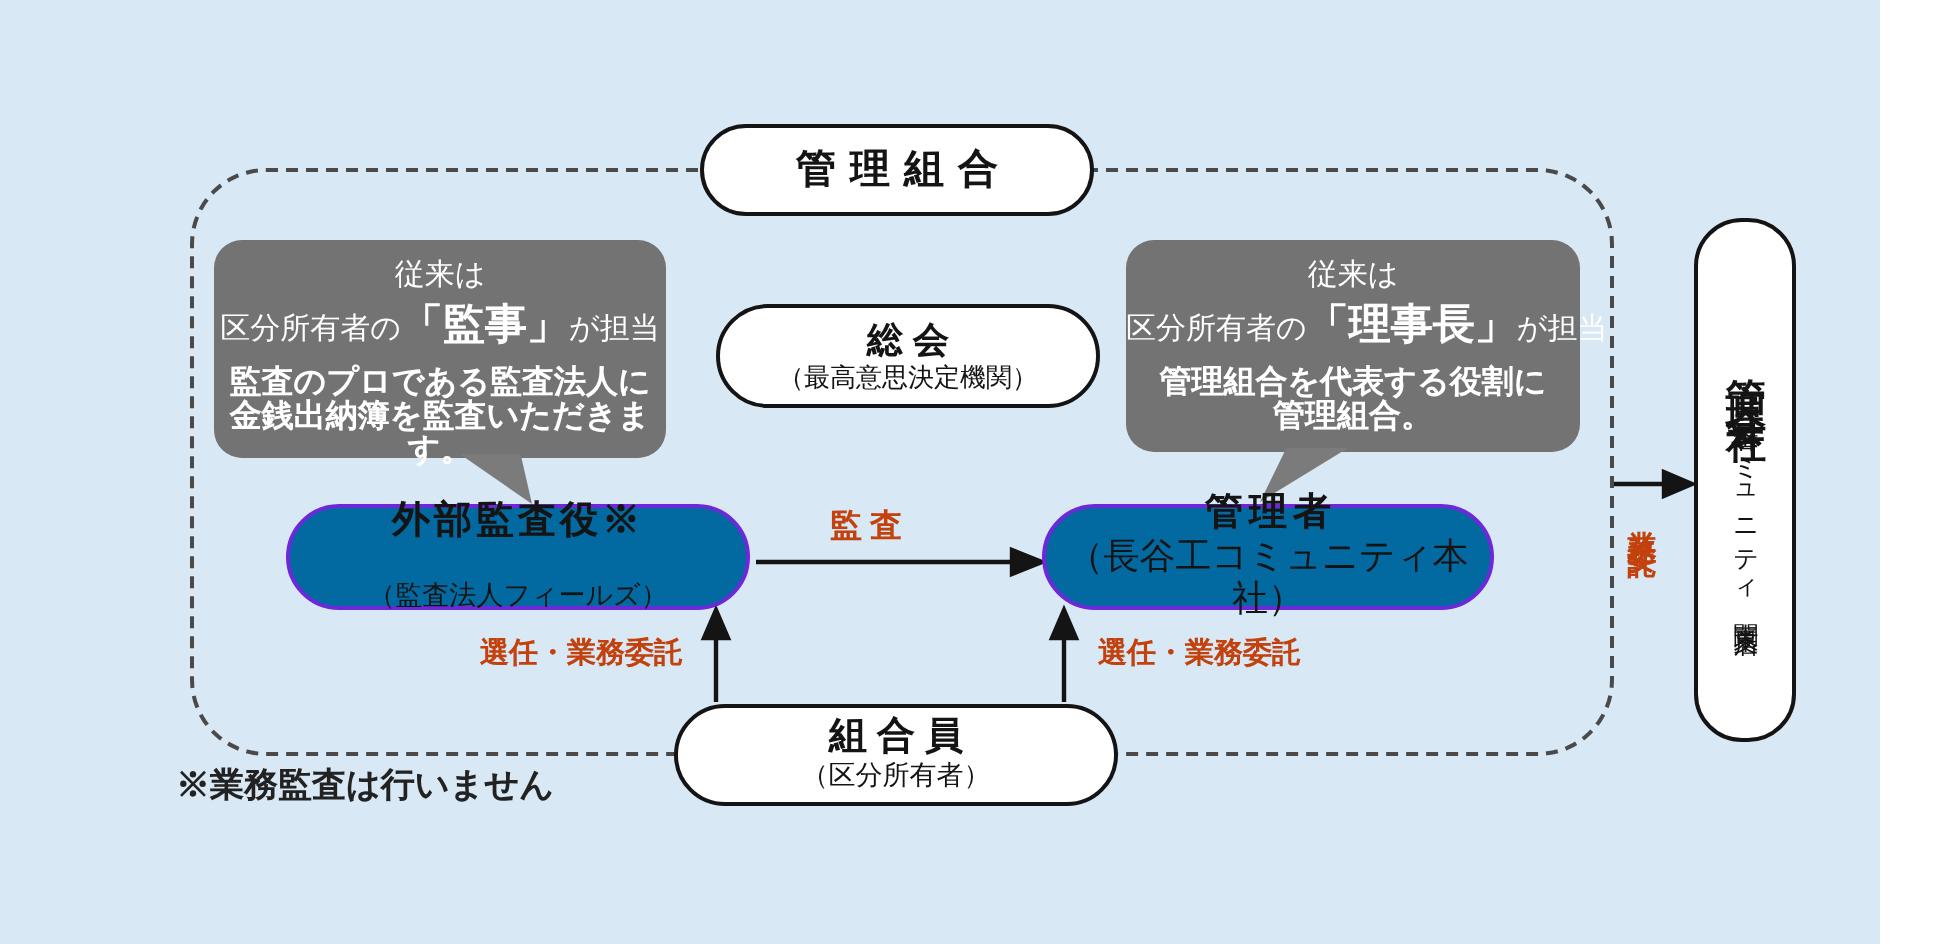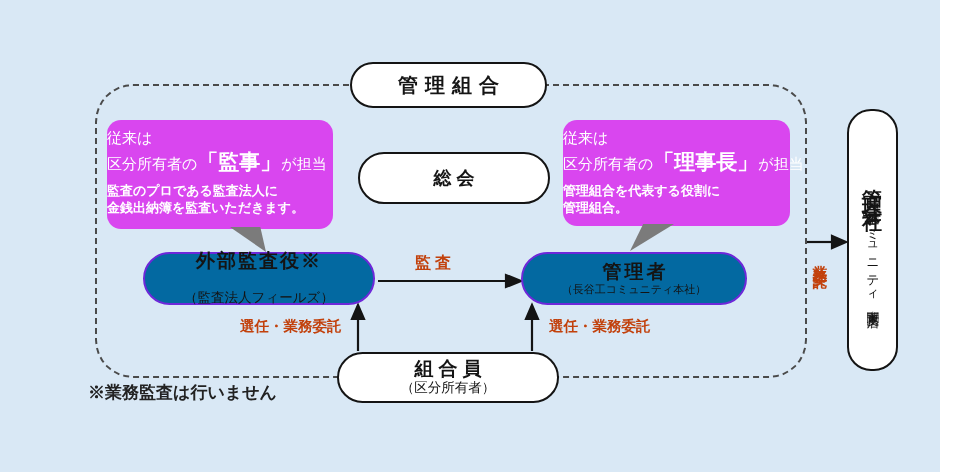--- a/index.html
+++ b/index.html
@@ -27,32 +27,32 @@
   .pill-members{left:337px;top:352px;width:222px;height:51px;border-radius:26px;}
   .pill-members .t1{font-size:19px;letter-spacing:5px;text-indent:5px;}
   .pill-members .t2{font-size:13.5px;}
 
   .pill-yellow{background:#0369a1;border:2px solid #6d28d9;}
   .pill-gaibu{left:143px;top:252px;width:232px;height:53px;border-radius:27px;}
   .pill-gaibu .t1{font-size:19px;letter-spacing:2px;}
   .pill-gaibu .t2{font-size:13.5px;margin-top:18px;}
   .pill-kanrisha{left:521px;top:252px;width:226px;height:53px;border-radius:27px;}
   .pill-kanrisha .t1{font-size:19px;letter-spacing:3px;text-indent:3px;}
-  .pill-kanrisha .t2{font-size:11px;}
+  .pill-kanrisha .t2{font-size:18px;}
 
   
-  .bubble{position:absolute;background:#d946ef;border-radius:14px;color:#fff;
-    box-sizing:border-box;padding-top:8px;}
+  .bubble{position:absolute;background:#737373;border-radius:14px;color:#fff;
+    text-align:center;box-sizing:border-box;padding-top:8px;}
   .bubble-left{left:107px;top:120px;width:226px;height:109px;}
   .bubble-right{left:563px;top:120px;width:227px;height:106px;}
   .bubble .b1{font-size:15px;line-height:21px;}
   .bubble .b2{font-size:15px;line-height:27px;white-space:nowrap;}
   .bubble .b2 .emph{font-size:21px;font-weight:bold;}
   .bubble .b3{font-family:Liberation Serif, serif;font-weight:bold;
-    font-size:13px;line-height:17px;margin-top:4px;}
+    font-size:16px;line-height:17px;margin-top:4px;}
   .tail{position:absolute;background:#7b7b7b;}
   .tail-left{left:228px;top:227px;width:38px;height:25px;
     clip-path:polygon(5% 0,85% 0,100% 100%);}
   .tail-right{left:630px;top:224px;width:44px;height:27px;
     clip-path:polygon(30% 0,100% 0,0% 100%);}
 
   
   .pill-company{position:absolute;left:847px;top:109px;width:51px;height:262px;
     background:#fff;border:2px solid #141414;border-radius:24px;box-sizing:border-box;
     writing-mode:vertical-rl;text-orientation:mixed;
@@ -91,20 +91,21 @@
       <polygon points="846,242 832,236 832,248"></polygon>
     </g>
   </svg>
 
   <div class="pill pill-group">
     <div class="t1">管理組合</div>
   </div>
 
   <div class="pill pill-soukai">
     <div class="t1">総会</div>
+    <div class="t2">（最高意思決定機関）</div>
   </div>
 
   <div class="bubble bubble-left">
     <div class="b1">従来は</div>
     <div class="b2"><span>区分所有者の</span><span class="emph">「監事」</span><span>が担当</span></div>
     <div class="b3">
       <div>監査のプロである監査法人に</div>
       <div>金銭出納簿を監査いただきます。</div>
     </div>
   </div>

